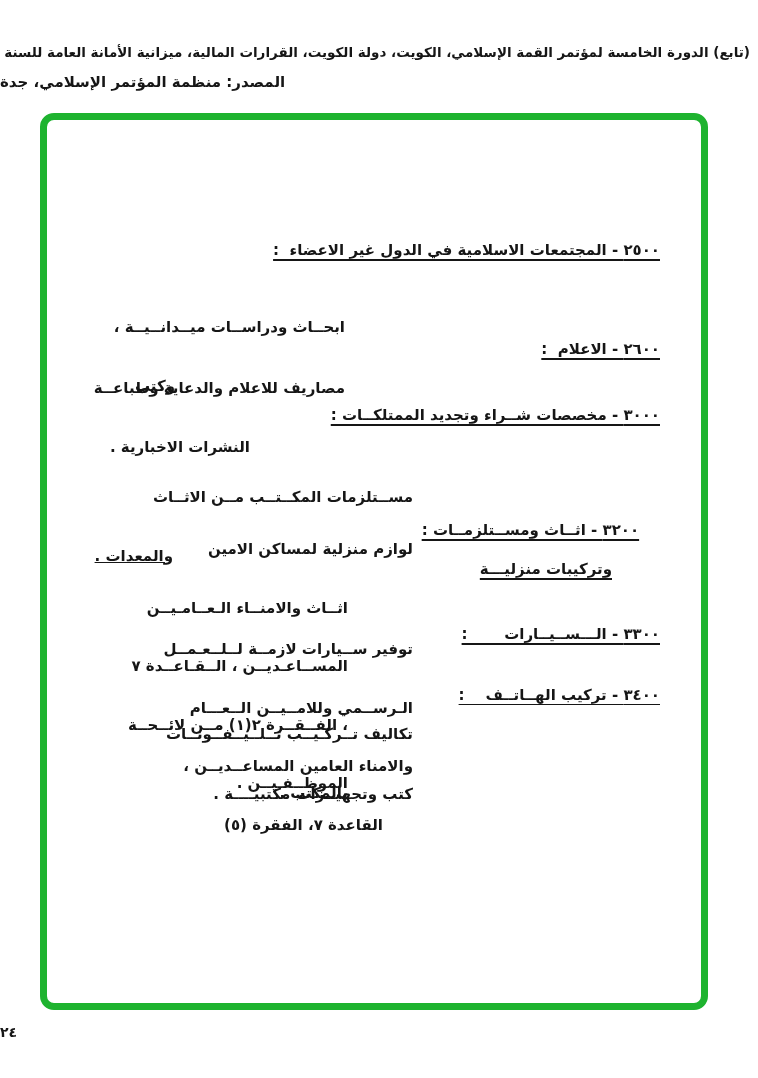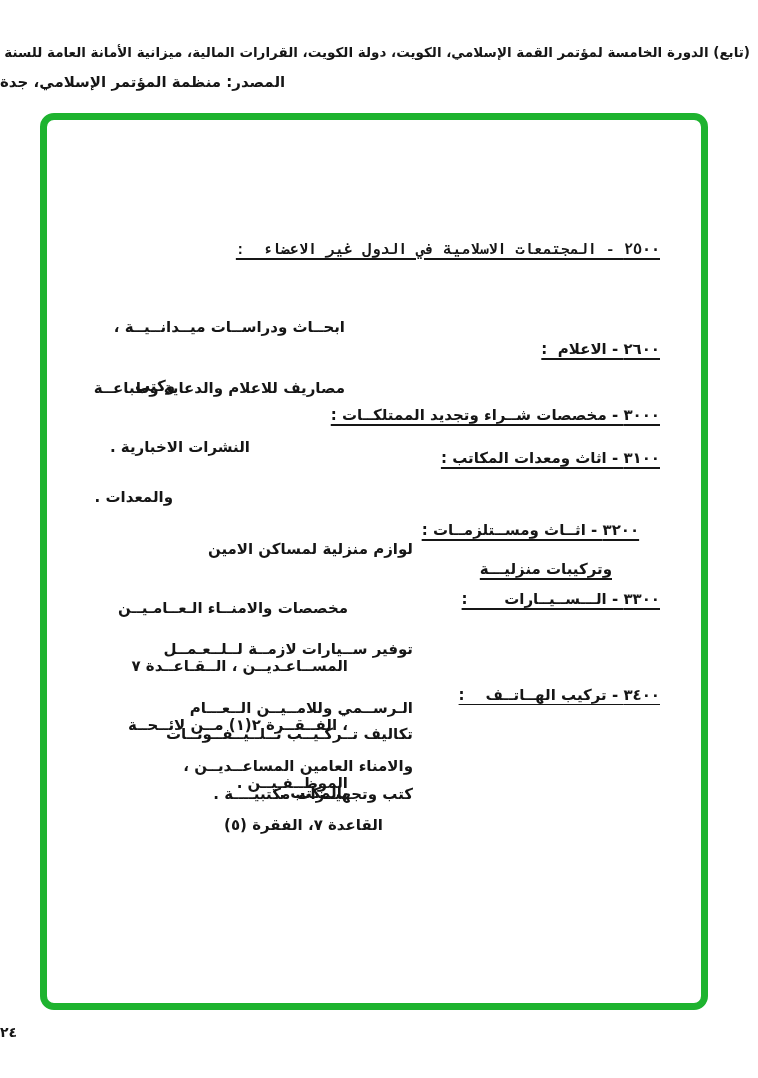--- a/index.html
+++ b/index.html
@@ -47,70 +47,70 @@
   }
   .label2{
     display:block;
     padding-right:48px;
   }
   .desc div{white-space:pre;}
   .ind-s{padding-left:0;padding-right:30px;}
   .ind-m{padding-right:65px;}
   .ind-l{padding-right:95px;}
   .ind-xl{padding-right:170px;}
-  .ind-xxl{padding-right:240px;}
+  .ind-xxl{padding-right:240px;text-decoration:underline;}
   .pagenum{
     position:absolute;top:1024px;left:0;right:0;
     text-align:left;font-size:14px;font-weight:bold;
     letter-spacing:2px;
   }
 </style>
 </head>
 <body>
 
 <div class="page">
 
   <div class="hdr1">(تابع) الدورة الخامسة لمؤتمر القمة الإسلامي، الكويت، دولة الكويت، القرارات المالية، ميزانية الأمانة العامة للسنة المالية ١٩٨٧/٨٦</div>
   <div class="hdr2">المصدر:   منظمة المؤتمر الإسلامي، جدة</div>
 
   <div class="frame"></div>
 
-  <div class="txt heading" style="top:241px;right:98px;font-family:Liberation Mono, monospace;">٢٥٠٠ - المجتمعات الاسلامية في الدول غير الاعضاء  :</div>
+  <div class="txt heading" style="top:241px;right:98px;">٢٥٠٠ - المجتمعات الاسلامية في الدول غير الاعضاء  :</div>
 
   <div class="txt desc" style="top:279px;right:413px;text-align:right;">
     <div>ابحــاث ودراســات ميــدانــيــة ،</div>
     <div class="ind-xl">وكتب</div>
   </div>
 
   <div class="txt label" style="top:340px;right:98px;">٢٦٠٠ - الاعلام  :</div>
   <div class="txt desc" style="top:340px;right:413px;text-align:right;">
     <div>مصاريف للاعلام والدعاية وطباعــة</div>
     <div class="ind-l">النشرات الاخبارية .</div>
   </div>
 
   <div class="txt heading" style="top:406px;right:98px;">٣٠٠٠ - مخصصات شــراء وتجديد الممتلكــات :</div>
 
-  <div class="txt label" style="top:449px;right:98px;">٣١٠٠ - اثاث ومعدات المكاتب :</div>
   <div class="txt desc" style="top:449px;right:345px;">
+    <div>مســتلزمات المكــتــب مــن الاثــاث</div>
     <div class="ind-xxl">والمعدات .</div>
   </div>
 
   <div class="txt" style="top:501px;right:98px;">
     <span class="label">٣٢٠٠ - اثــاث ومســتلزمــات :</span>
     <span class="label label2">وتركيبات منزليـــة</span>
   </div>
   <div class="txt desc" style="top:501px;right:345px;">
     <div>لوازم منزلية لمساكن الامين</div>
-    <div class="ind-m">مخصصات والامنــاء الـعــامـيــن</div>
+    <div class="ind-m">اثــاث والامنــاء الـعــامـيــن</div>
     <div class="ind-m">المســاعـديــن ، الــقـاعــدة ٧</div>
     <div class="ind-m">، الفــقــرة ٢(١) مــن لائــحــة</div>
     <div class="ind-m">الموظــفـيــن .</div>
   </div>
 
-  <div class="txt label" style="top:590px;right:98px;">٣٣٠٠ - الـــســيــارات       :</div>
+  <div class="txt label" style="top:625px;right:98px;">٣٣٠٠ - الـــســيــارات       :</div>
   <div class="txt desc" style="top:601px;right:345px;">
     <div>توفير ســيارات لازمــة لــلــعـمــل</div>
     <div>الـرســمي وللامــيــن الــعـــام</div>
     <div>والامناء العامين المساعــديــن ،</div>
     <div class="ind-s">القاعدة ٧، الفقرة (٥)</div>
   </div>
 
   <div class="txt label" style="top:686px;right:98px;text-decoration:underline;">٣٤٠٠ - تركيب الهــاتــف    :</div>
   <div class="txt desc" style="top:686px;right:345px;">
     <div>تكاليف تــركـيــب تــلــيــفــونــات</div>

